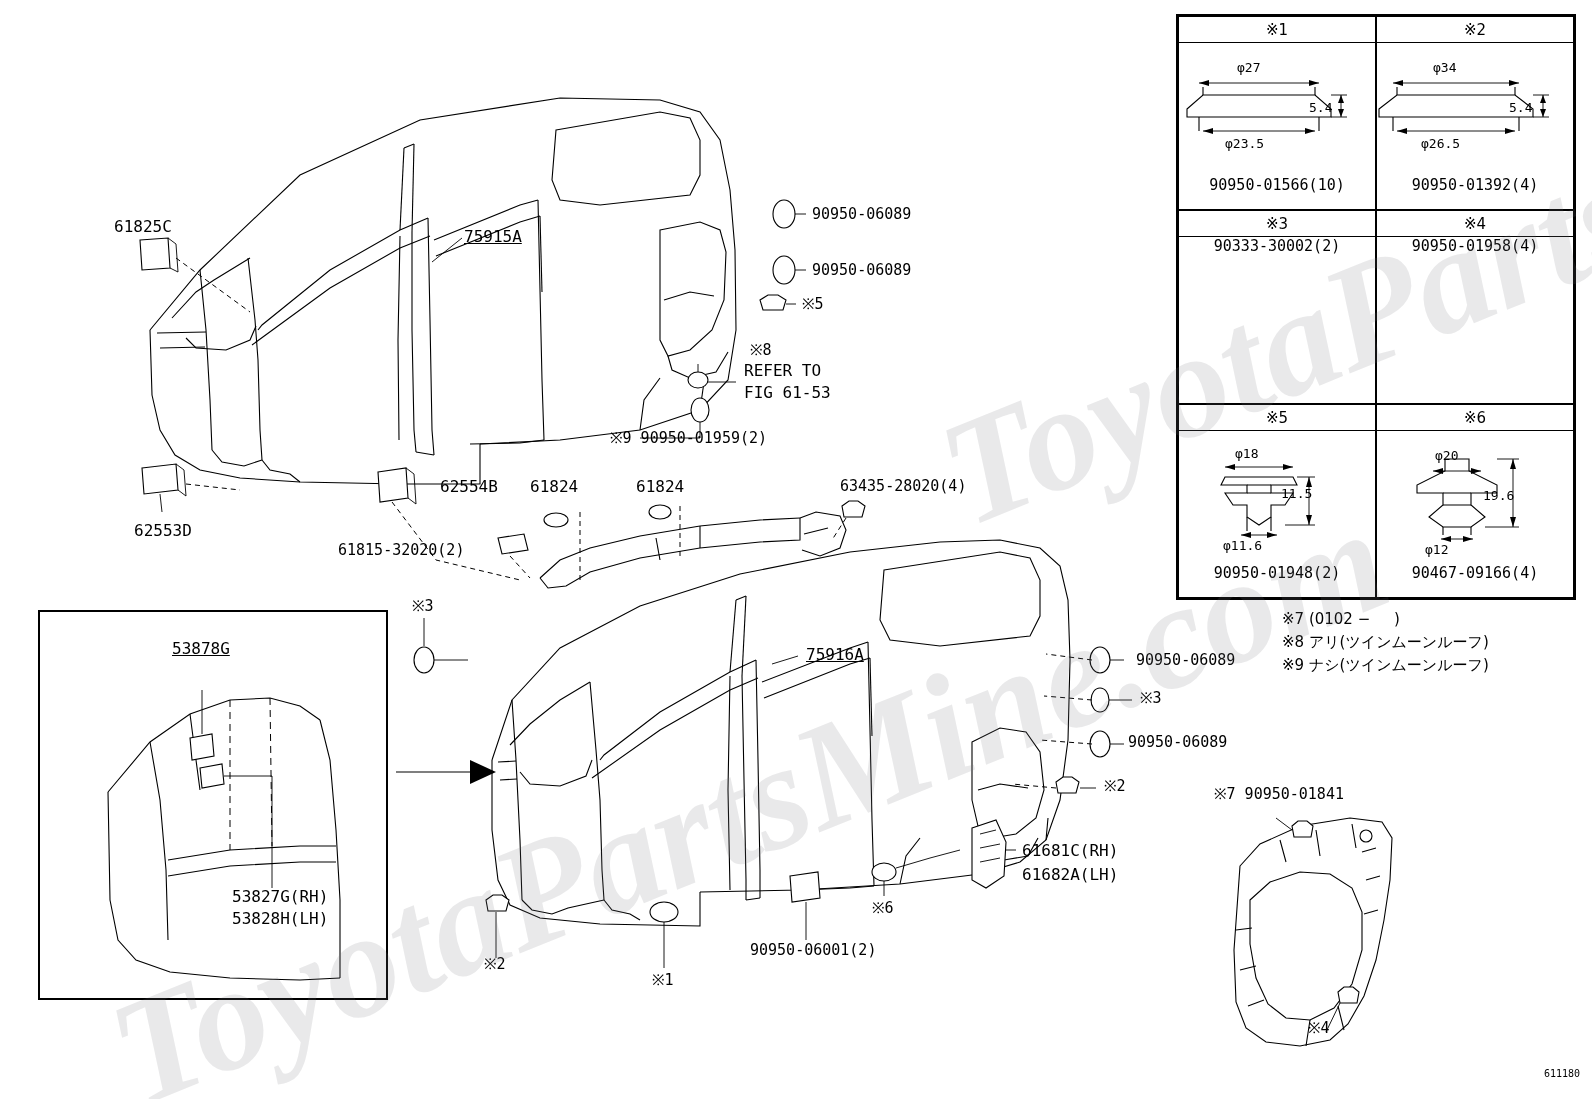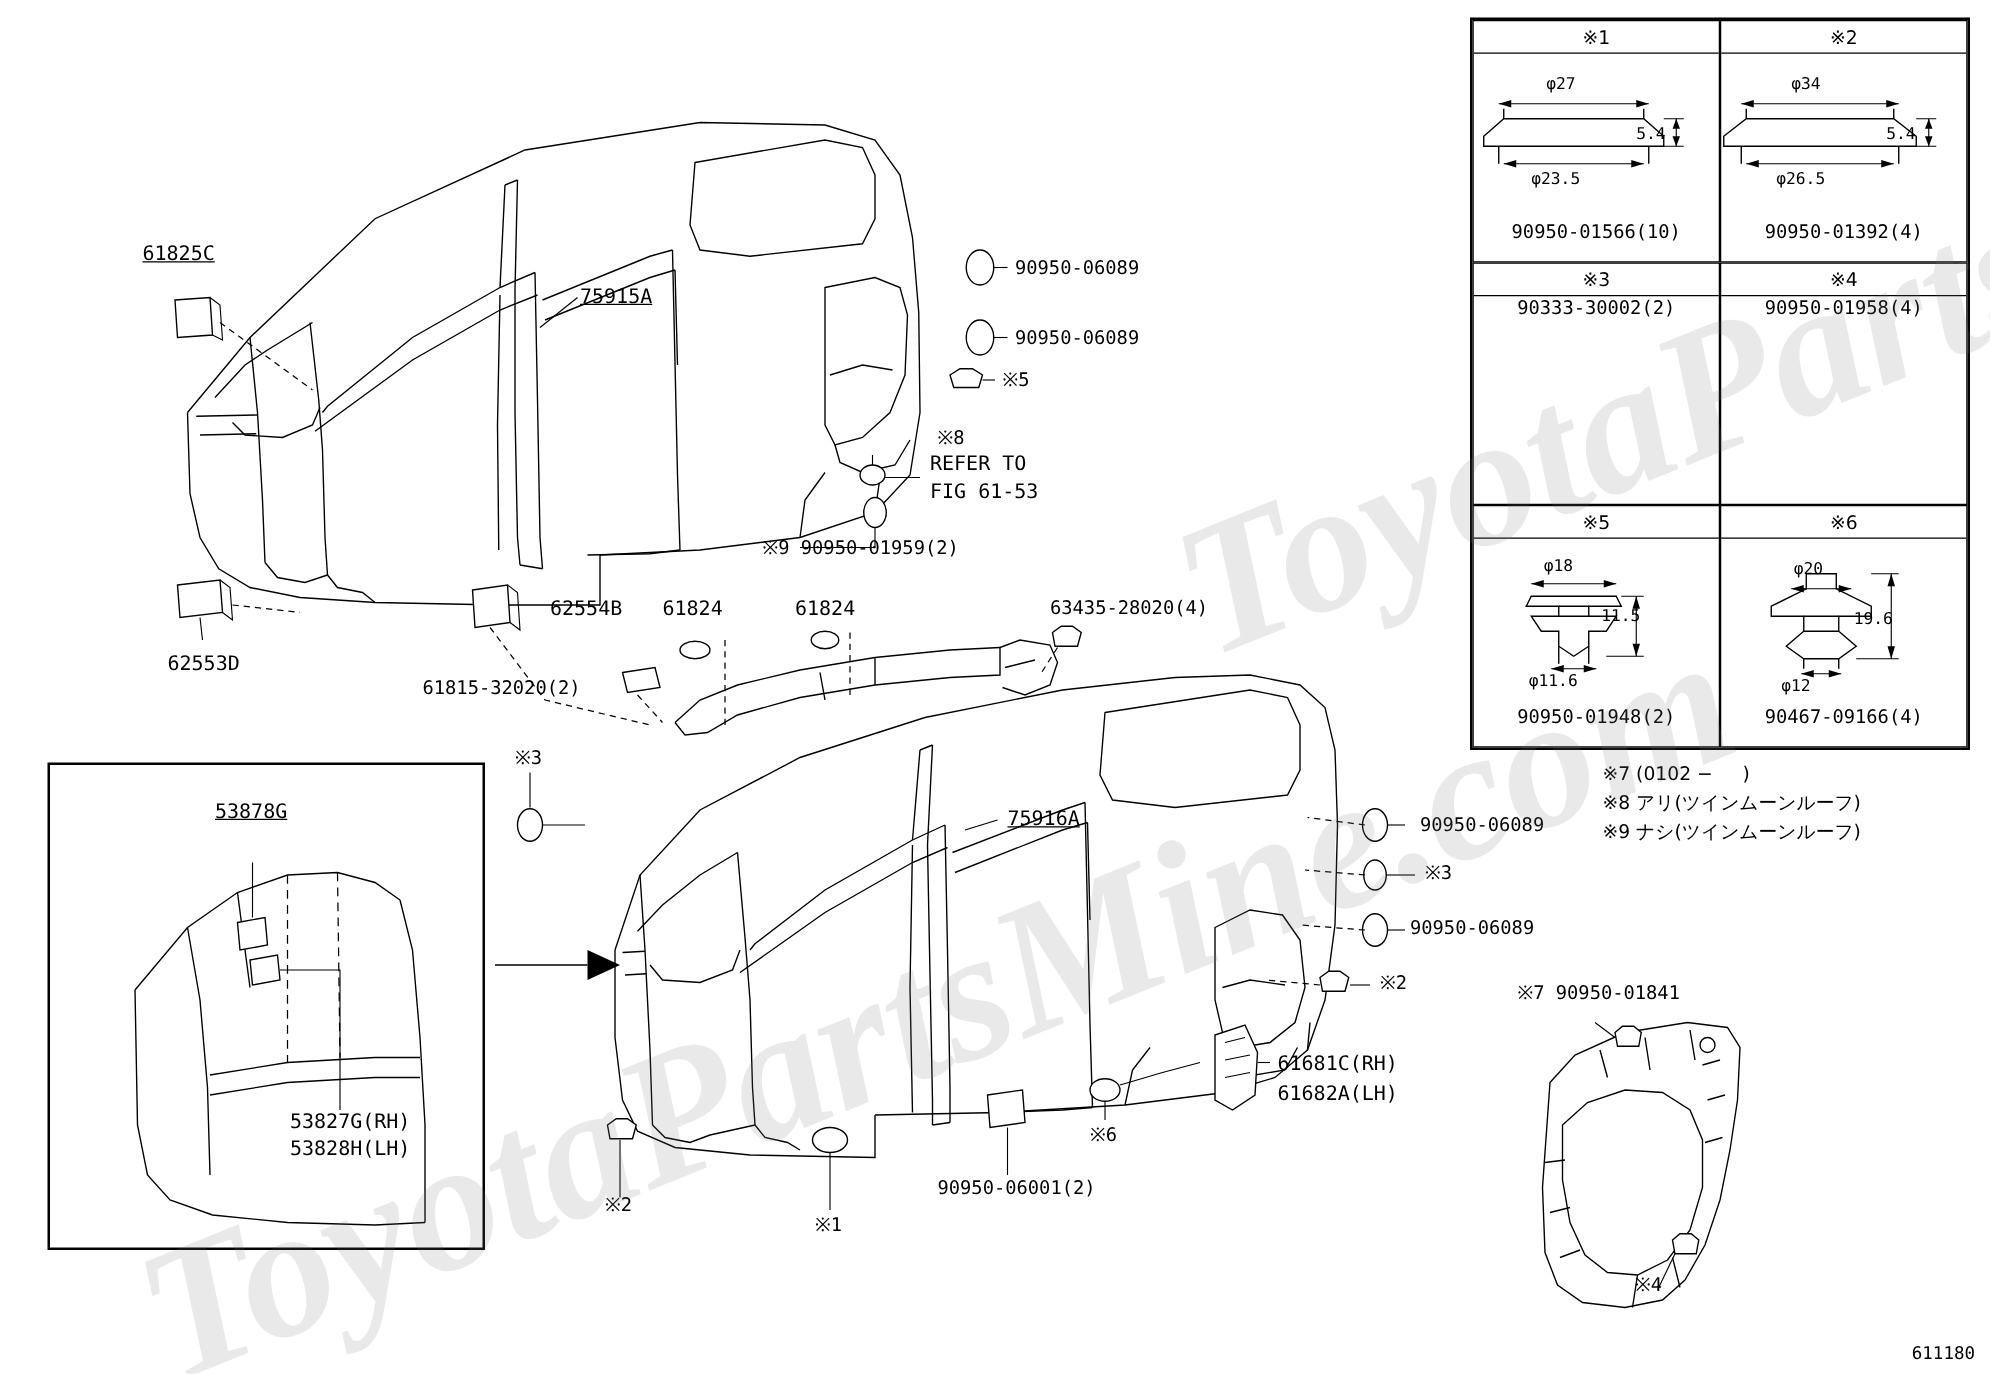--- a/index.html
+++ b/index.html
@@ -108,23 +108,23 @@
     width: 350px;
     height: 390px;
     border: 2px solid #000;
     box-sizing: border-box;
     background: transparent;
   }
 
   #figcode {
     position: absolute;
     right: 12px;
-    bottom: 8px;
+    bottom: 20px;
     font-family: "DejaVu Sans Mono", monospace;
-    font-size: 14px;
+    font-size: 10px;
     margin-top: 48px;
   }
   svg { overflow: visible; }
   .ln { stroke: #000; fill: none; stroke-width: 1.1; }
   .lnthin { stroke: #000; fill: none; stroke-width: 0.9; }
   .dash { stroke: #000; fill: none; stroke-width: 1; stroke-dasharray: 7 5; }
   .dash2 { stroke: #000; fill: none; stroke-width: 1; stroke-dasharray: 5 4; }
   .fillw { fill: #ffffff; stroke: #000; stroke-width: 1.1; }
   .fillk { fill: #000; }
 </style>
@@ -331,21 +331,21 @@
 
       <path class="fillw" d="M1292 826 l6 -5 l9 0 l6 5 l-2 11 l-17 0 Z"></path>
       <path class="lnthin" d="M1292 830 L1276 818"></path>
 
       <path class="fillw" d="M1338 992 l6 -5 l9 0 l6 5 l-2 11 l-17 0 Z"></path>
       <path class="lnthin" d="M1340 1003 L1326 1032"></path>
     </g>
 
   </svg>
 
-  <div class="lbl big" style="left:114px; top:194px;text-decoration:underline;">61825C</div>
+  <div class="lbl big" style="left:114px; top:218px;">61825C</div>
   <div class="lbl big ul" style="left:464px; top:228px;">75915A</div>
   <div class="lbl" style="left:812px; top:206px;">90950-06089</div>
   <div class="lbl" style="left:812px; top:262px;">90950-06089</div>
   <div class="lbl" style="left:802px; top:296px;">※5</div>
   <div class="lbl" style="left:750px; top:342px;">※8</div>
   <div class="lbl big" style="left:744px; top:362px;">REFER TO</div>
   <div class="lbl big" style="left:744px; top:384px;">FIG 61-53</div>
   <div class="lbl" style="left:610px; top:430px;">※9 90950-01959(2)</div>
 
   <div class="lbl big" style="left:134px; top:522px;">62553D</div>

